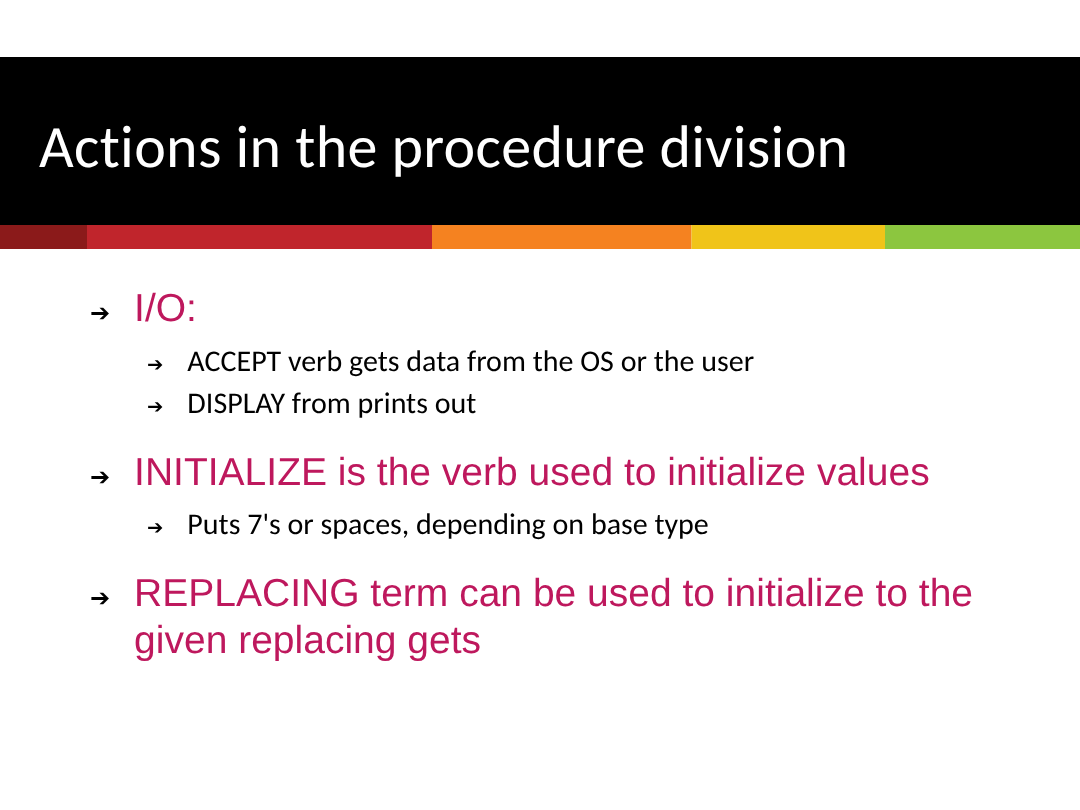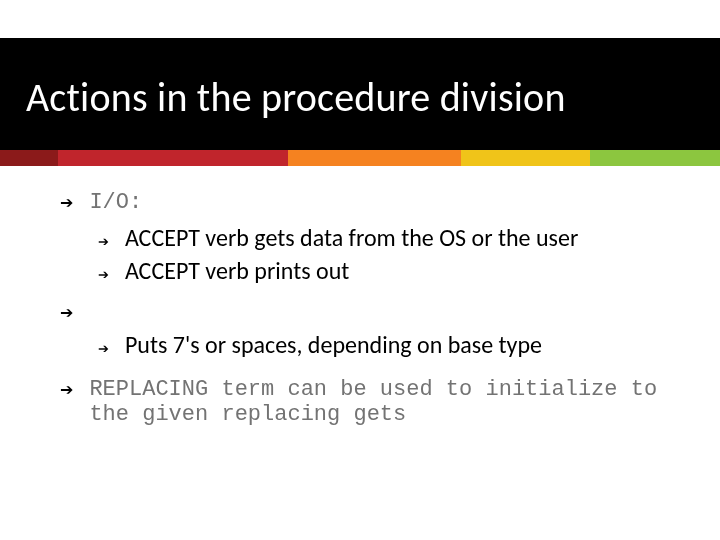--- a/index.html
+++ b/index.html
@@ -16,22 +16,22 @@
   .s5 { width: 18%; background: #8cc63f; }
   .content { position: absolute; top: 190px; left: 60px; right: 40px; }
   ul { list-style: none; }
   .lvl1 > li { margin-bottom: 18px; }
   .lvl1 > li > .row { display: flex; align-items: baseline; margin-bottom: 8px; }
   .lvl2 { margin-left: 38px; margin-top: 2px; }
   .lvl2 > li > .row { display: flex; align-items: baseline; margin-bottom: 4px; }
   .arrow { font-family: "Segoe UI Symbol", sans-serif; margin-right: 16px; flex-shrink: 0; }
   .lvl1 .arrow { font-size: 16px; color: #000; }
   .lvl2 .arrow { font-size: 13px; color: #000; }
-  .txt1 { font-size: 22px; color: #737373; font-family: Liberation Mono, monospace; }
-  .txt2 { font-size: 24px; color: #000; }
+  .txt1 { font-size: 26px; color: #be185d; font-family: Liberation Sans, sans-serif; }
+  .txt2 { font-size: 20px; color: #000; }
 </style>
 </head>
 <body>
 <div class="slide">
   <div class="top-band"></div>
   <div class="title">Actions in the procedure division</div>
   <div class="stripe">
     <div class="s1"></div>
       <div class="s2"></div>
       <div class="s3"></div>
@@ -48,28 +48,29 @@
         <ul class="lvl2">
           <li>
             <div class="row">
               <span class="arrow">➔</span>
               <span class="txt2">ACCEPT verb gets data from the OS or the user</span>
             </div>
           </li>
           <li>
             <div class="row">
               <span class="arrow">➔</span>
-              <span class="txt2">ACCEPT verb prints out</span>
+              <span class="txt2">DISPLAY from prints out</span>
             </div>
           </li>
         </ul>
       </li>
       <li>
         <div class="row">
           <span class="arrow">➔</span>
+          <span class="txt1">INITIALIZE is the verb used to initialize values</span>
         </div>
         <ul class="lvl2">
           <li>
             <div class="row">
               <span class="arrow">➔</span>
               <span class="txt2">Puts 7's or spaces, depending on base type</span>
             </div>
           </li>
         </ul>
       </li>

